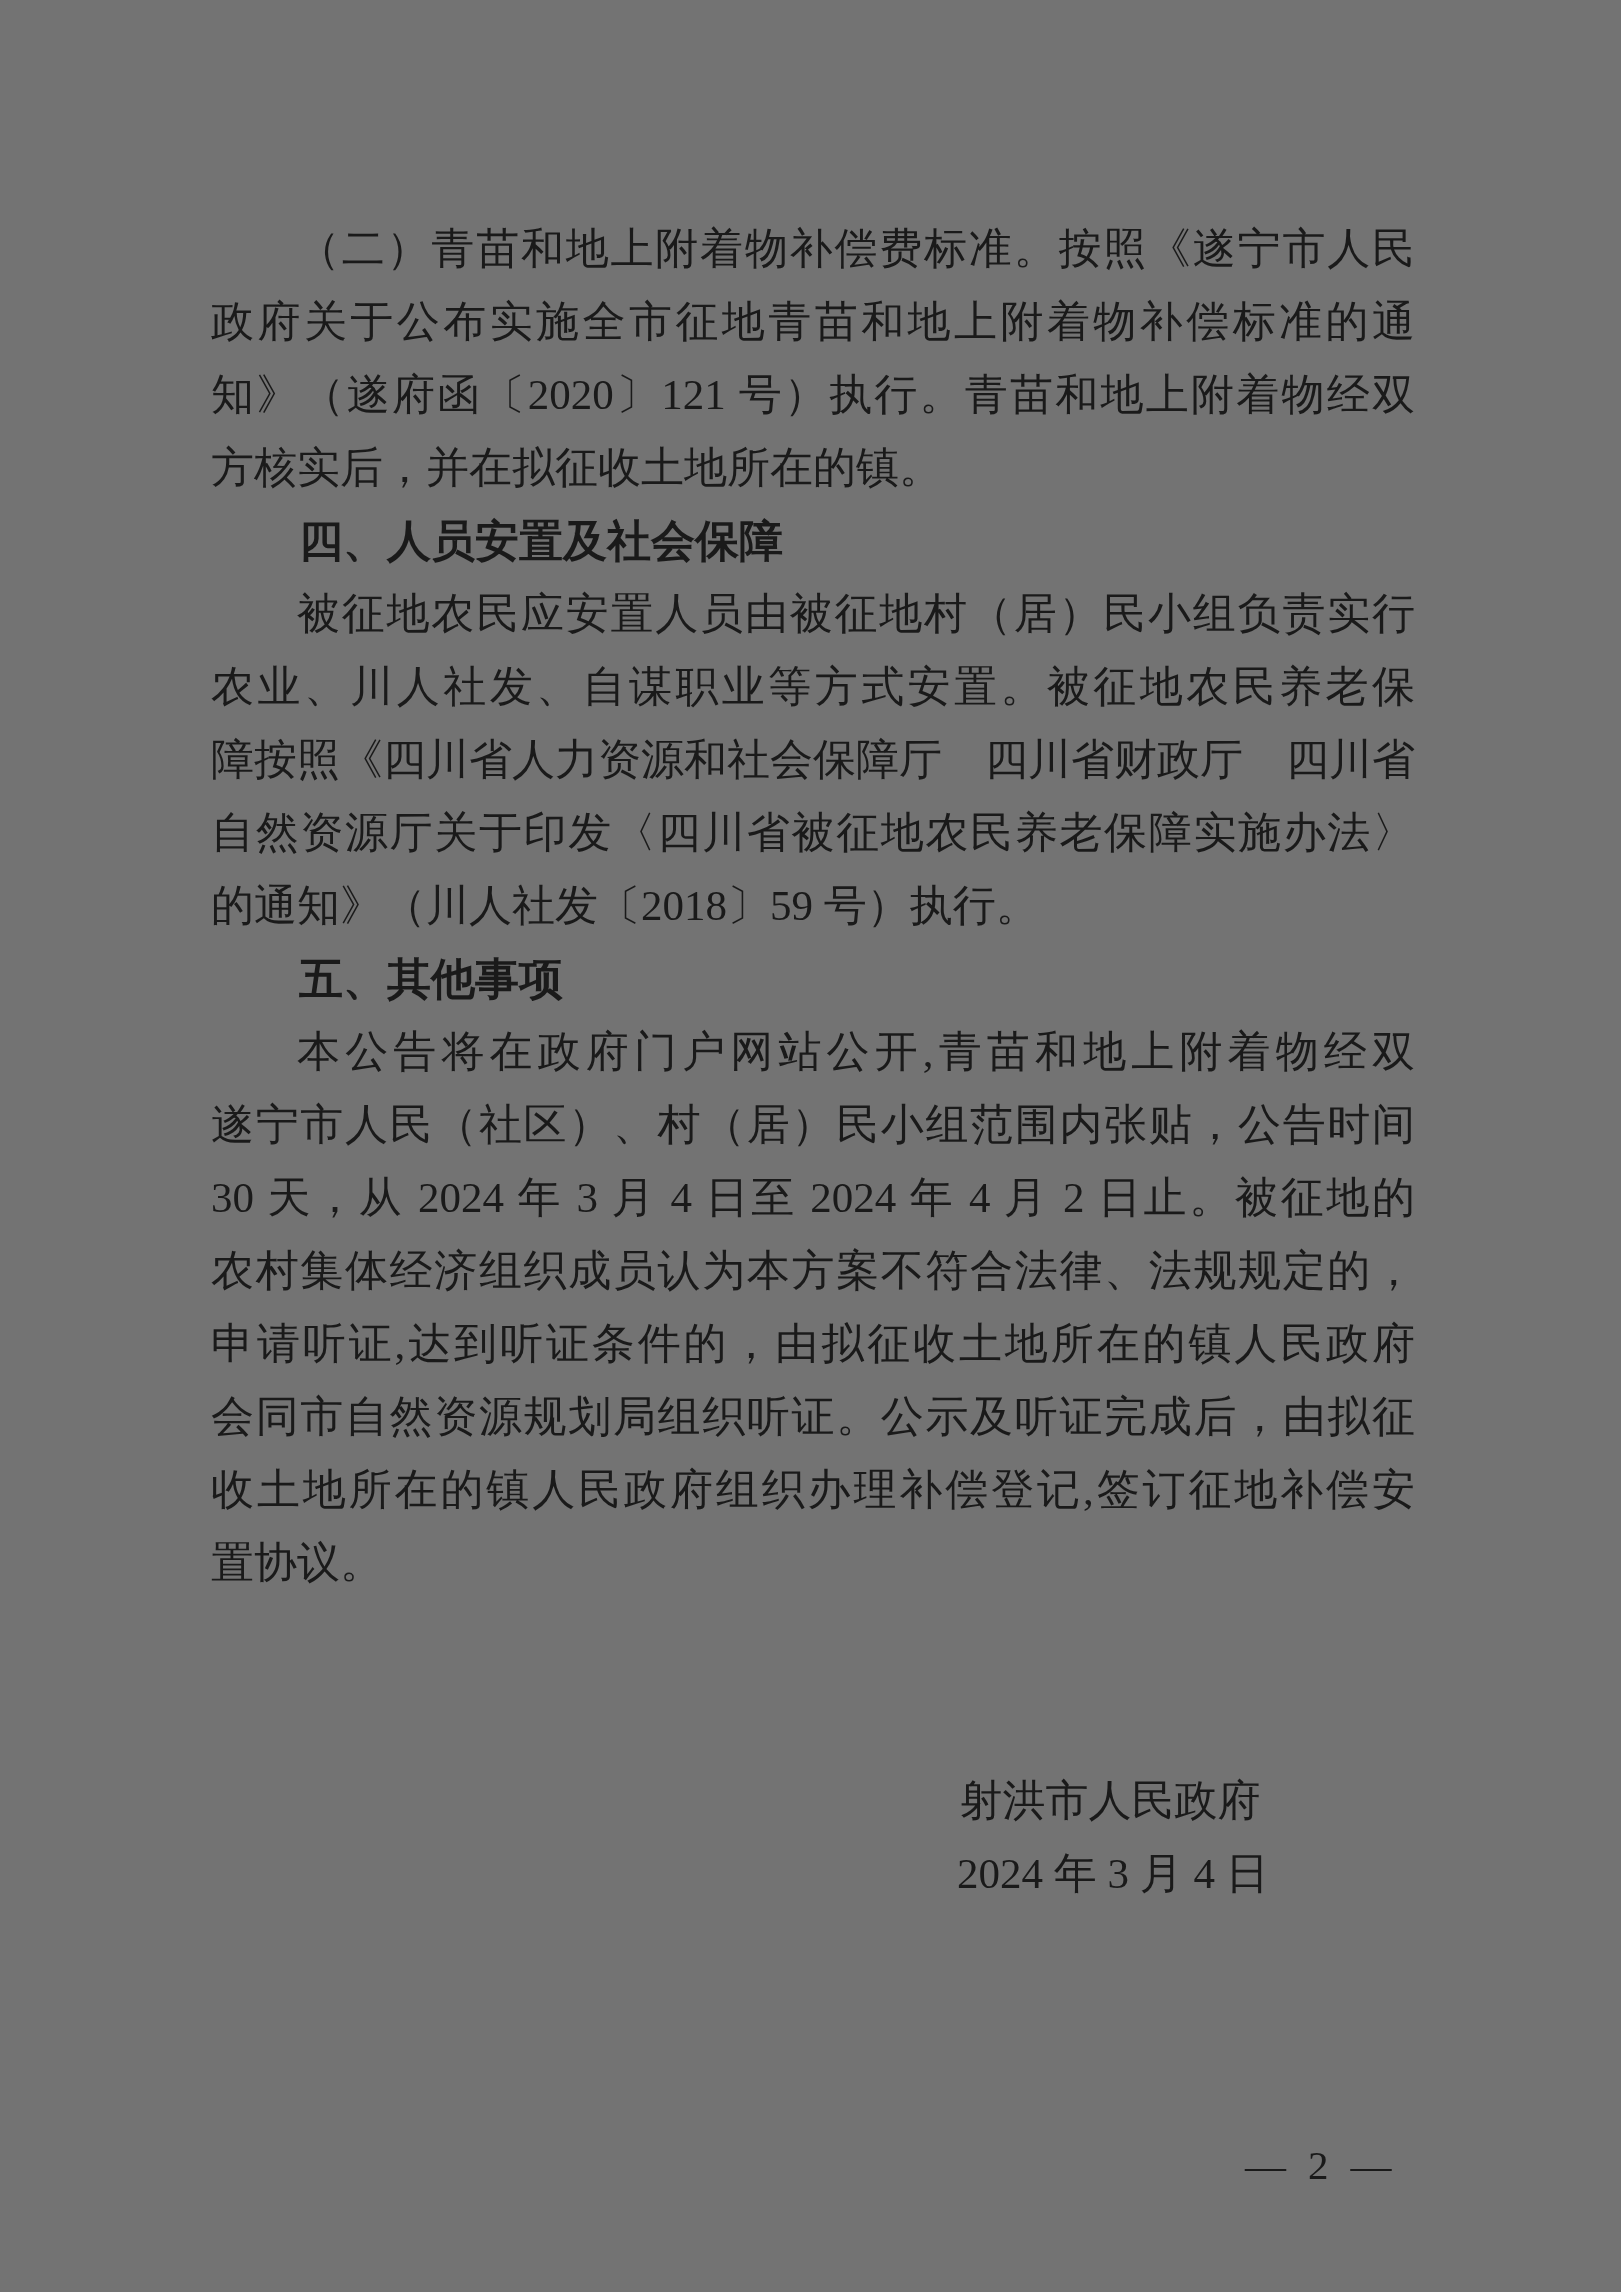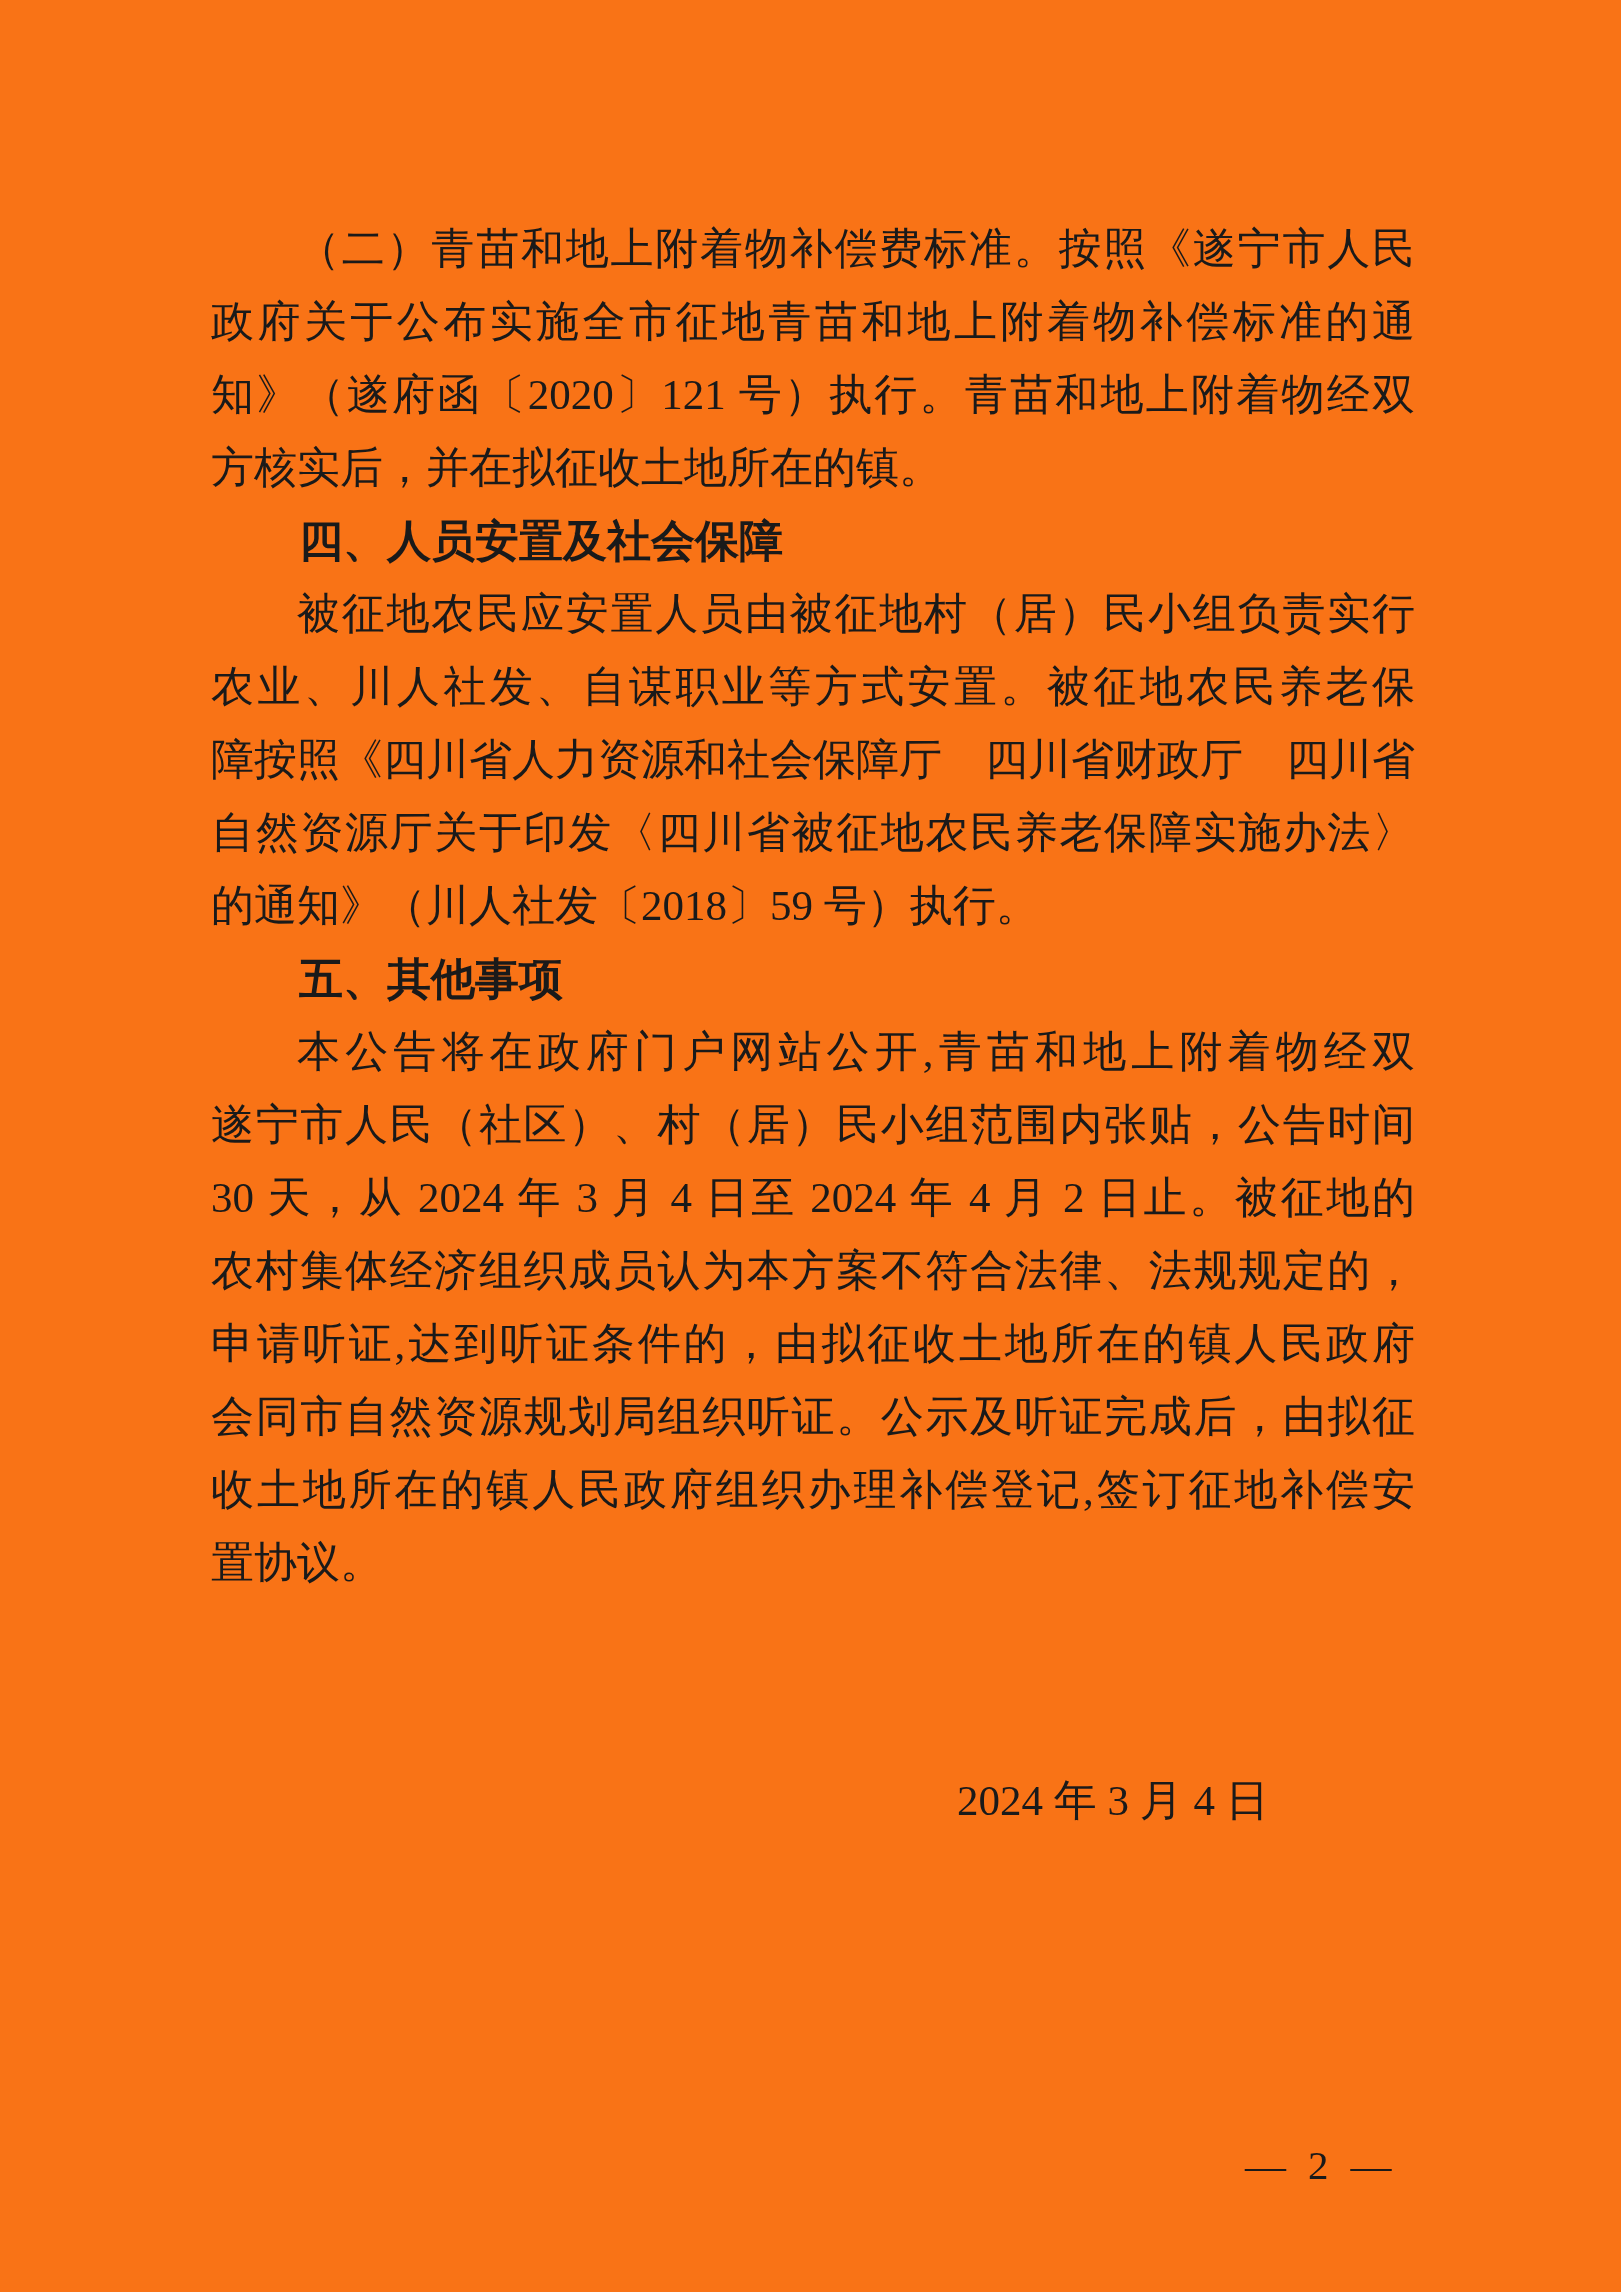--- a/index.html
+++ b/index.html
@@ -5,21 +5,21 @@
   html, body {
     margin: 0;
     padding: 0;
     background: #e8e8e8;
   }
   .page {
     position: relative;
     width: 1621px;
     height: 2293px;
     margin: 0 auto;
-    background: #f97316;
+    background: #737373;
     color: #1a1a1a;
     font-family: "Liberation Serif", "DejaVu Serif", serif;
     overflow: hidden;
   }
   .content {
     position: absolute;
     left: 211px;
     top: 212px;
     width: 1204px;
   }
@@ -91,18 +91,19 @@
     <div class="line">遂宁市人民（社区）、村（居）民小组范围内张贴，公告时间</div>
     <div class="line">30 天，从 2024 年 3 月 4 日至 2024 年 4 月 2 日止。被征地的</div>
     <div class="line">农村集体经济组织成员认为本方案不符合法律、法规规定的，</div>
     <div class="line">申请听证,达到听证条件的，由拟征收土地所在的镇人民政府</div>
     <div class="line">会同市自然资源规划局组织听证。公示及听证完成后，由拟征</div>
     <div class="line">收土地所在的镇人民政府组织办理补偿登记,签订征地补偿安</div>
     <div class="line left">置协议。</div>
   </div>
 
   <div class="signature">
+    <div class="sig-line">射洪市人民政府</div>
     <div class="sig-line">2024 年 3 月 4 日</div>
   </div>
 
   <div class="pagenum">— 2 —</div>
 </div>
 
 
 </body></html>

